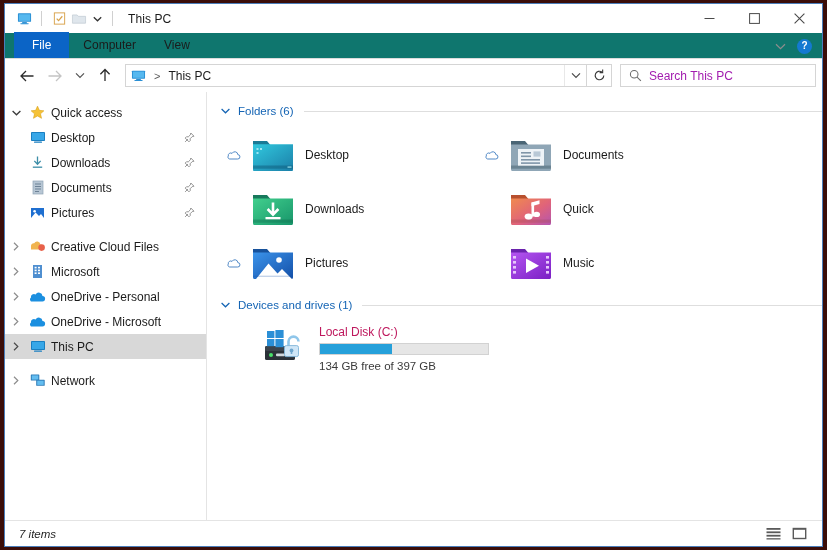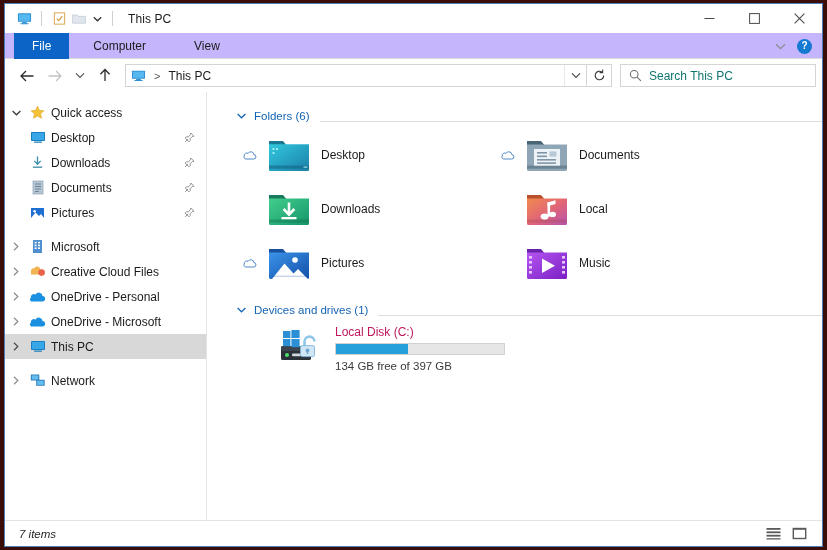--- a/index.html
+++ b/index.html
@@ -56,28 +56,28 @@
   }
   .wc {
     width: 45px; height: 29px;
     display: flex; align-items: center; justify-content: center;
   }
   .wc svg { display: block; }
 
   
   .ribbon {
     height: 26px; min-height: 26px;
-    display: flex; align-items: center;
+    display: flex; align-items: flex-end;
     position: relative;
-    background: #c4b5fd;
+    background: #0f766e;
     border-bottom: 1px solid #dcdcdc;
   }
   .tab {
     display: flex; align-items: center;
-    padding: 0 24px;
+    padding: 0 14px;
     font-size: 12px; color: #1b1b1b;
     height: 26px;
   }
   .tab.file {
     background: #0b64c6; color: #ffffff;
     padding: 0 18px; margin-left: 9px;
   }
   .ribbon-right {
     position: absolute; right: 4px; top: 0;
     height: 26px; display: flex; align-items: center; gap: 8px;
@@ -133,24 +133,24 @@
     background: #fff;
   }
   .searchbox {
     width: 196px; height: 23px;
     border: 1px solid #d5d5d5;
     margin-left: 8px;
     display: flex; align-items: center;
     padding-left: 8px; gap: 7px;
     background: #fff;
   }
-  .search-ph { font-size: 12px; color: #0f766e; }
-
-  
-  .bodywrap { flex: 1; display: flex; min-height: 0; gap: 16px; }
+  .search-ph { font-size: 12px; color: #a21caf; }
+
+  
+  .bodywrap { flex: 1; display: flex; min-height: 0; }
 
   
   .navpane {
     width: 202px; min-width: 202px;
     background: #ffffff;
     border-right: 1px solid #e4e4e4;
     padding-top: 8px;
     overflow: hidden;
     position: relative;
   }
@@ -175,21 +175,21 @@
   .pin { margin-left: auto; width: 14px; height: 14px; display:flex; align-items:center; justify-content:center; }
   .nav-gap { height: 9px; }
 
   
   .content {
     flex: 1; position: relative; overflow: hidden;
     background: #ffffff;
     padding: 0 0 0 12px;
   }
   .grouphdr {
-    display: flex; align-items: flex-end;
+    display: flex; align-items: center;
     height: 22px; margin-top: 8px;
     gap: 6px;
   }
   .grouphdr .gcaret {
     width: 13px; height: 13px; display:flex; align-items:center; justify-content:center;
   }
   .grouphdr .gtext { font-size: 11.5px; color: #1464b4; white-space: nowrap; }
   .grouphdr .grule { flex: 1; height: 1px; background: #dedede; margin-left: 4px; }
 
   .tilegrid {
@@ -456,20 +456,35 @@
         <span class="nav-label">Pictures</span>
         <span class="pin">
           <svg width="11" height="11" viewBox="0 0 12 12">
               <path d="M7.4 1.1 L10.9 4.6 L9 5 L6.6 7.4 L6.9 9.2 L5.4 10.7 L1.3 6.6 L2.8 5.1 L4.6 5.4 L7 3 Z" fill="none" stroke="#8a8a8a" stroke-width="1"></path>
               <line x1="4.3" y1="7.7" x2="1.2" y2="10.8" stroke="#8a8a8a" stroke-width="1"></line>
             </svg>
         </span>
       </div>
 
       <div class="nav-gap"></div>
+
+      <div class="nav-row">
+        <span class="nav-exp">
+          <svg width="6" height="9" viewBox="0 0 6 9">
+              <path d="M1 0.8 L4.8 4.5 L1 8.2" fill="none" stroke="#8d8d8d" stroke-width="1.2"></path>
+            </svg>
+        </span>
+        <span class="nav-ico">
+          <svg width="16" height="14" viewBox="0 0 16 14">
+            <path d="M1 9.6 h9.4 a2.6 2.6 0 0 0 0-5.2 a3.3 3.3 0 0 0-6.2-1.1 a2.7 2.7 0 0 0-3.2 3 Z" fill="#f0b450"></path>
+            <circle cx="11.6" cy="7.6" r="3.3" fill="#e8614a"></circle>
+          </svg>
+        </span>
+        <span class="nav-label">Creative Cloud Files</span>
+      </div>
 
       <div class="nav-row">
         <span class="nav-exp">
           <svg width="6" height="9" viewBox="0 0 6 9">
               <path d="M1 0.8 L4.8 4.5 L1 8.2" fill="none" stroke="#8d8d8d" stroke-width="1.2"></path>
             </svg>
         </span>
         <span class="nav-ico">
           <svg width="13" height="15" viewBox="0 0 13 15">
             <rect x="2" y="1" width="9" height="13" fill="#4f8fd0"></rect>
@@ -477,35 +492,20 @@
               <rect x="3.6" y="2.8" width="2" height="1.6"></rect>
                 <rect x="7" y="2.8" width="2" height="1.6"></rect>
               <rect x="3.6" y="5.6" width="2" height="1.6"></rect>
                 <rect x="7" y="5.6" width="2" height="1.6"></rect>
               <rect x="3.6" y="8.4" width="2" height="1.6"></rect>
                 <rect x="7" y="8.4" width="2" height="1.6"></rect>
             </g>
           </svg>
         </span>
         <span class="nav-label">Microsoft</span>
-      </div>
-
-      <div class="nav-row">
-        <span class="nav-exp">
-          <svg width="6" height="9" viewBox="0 0 6 9">
-              <path d="M1 0.8 L4.8 4.5 L1 8.2" fill="none" stroke="#8d8d8d" stroke-width="1.2"></path>
-            </svg>
-        </span>
-        <span class="nav-ico">
-          <svg width="16" height="14" viewBox="0 0 16 14">
-            <path d="M1 9.6 h9.4 a2.6 2.6 0 0 0 0-5.2 a3.3 3.3 0 0 0-6.2-1.1 a2.7 2.7 0 0 0-3.2 3 Z" fill="#f0b450"></path>
-            <circle cx="11.6" cy="7.6" r="3.3" fill="#e8614a"></circle>
-          </svg>
-        </span>
-        <span class="nav-label">Creative Cloud Files</span>
       </div>
 
       <div class="nav-row">
         <span class="nav-exp">
           <svg width="6" height="9" viewBox="0 0 6 9">
               <path d="M1 0.8 L4.8 4.5 L1 8.2" fill="none" stroke="#8d8d8d" stroke-width="1.2"></path>
             </svg>
         </span>
         <span class="nav-ico">
           <svg width="17" height="12" viewBox="0 0 17 12">
@@ -665,21 +665,21 @@
                 </defs>
               <g fill="#ffffff">
                 <rect x="21.5" y="11.5" width="2.6" height="14"></rect>
                 <path d="M21.5 11.5 L29.5 9.2 L29.5 13 L21.5 15.3 Z"></path>
                 <ellipse cx="18.6" cy="25.6" rx="4" ry="3.1"></ellipse>
                 <ellipse cx="26.6" cy="23.4" rx="3.4" ry="2.7"></ellipse>
               </g>
               <rect x="1" y="28.5" width="40" height="3.2" fill="#a34a55" opacity=".35"></rect>
             </svg>
           </span>
-          <span class="tile-label">Local</span>
+          <span class="tile-label">Quick</span>
         </div>
 
         <div class="tile">
           <span class="cloudcell">
             <svg width="14" height="11" viewBox="0 0 16 12">
                 <path d="M3 10 h9.2 a2.5 2.5 0 0 0 .2-5 a3.5 3.5 0 0 0-6.6-1.4 a2.8 2.8 0 0 0-4.3 2.9 a2.2 2.2 0 0 0 1.5 3.5 Z" fill="none" stroke="#4a84c4" stroke-width="1.1"></path>
               </svg>
           </span>
           <span class="tile-ico">
             <svg width="42" height="36" viewBox="0 0 42 36">

